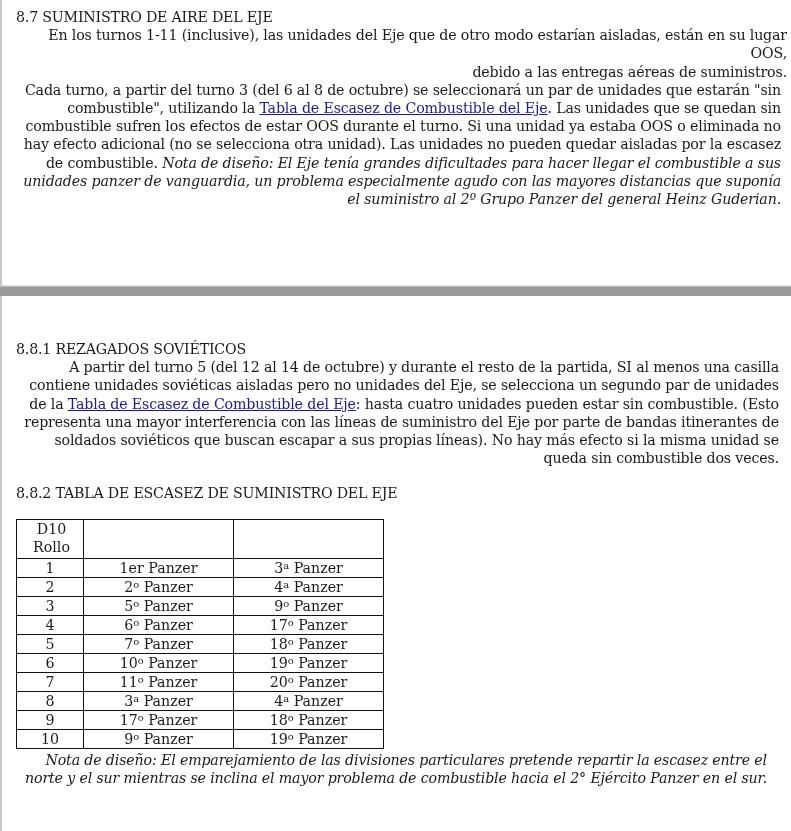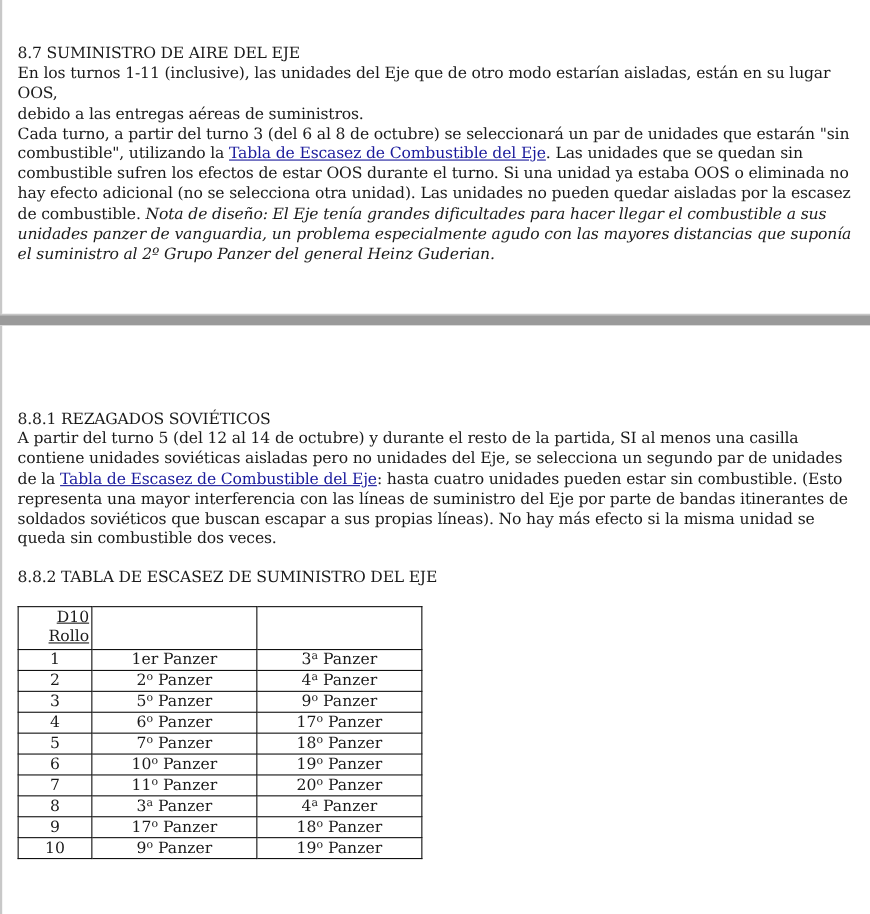--- a/index.html
+++ b/index.html
@@ -12,44 +12,44 @@
   }
   .page {
     position: absolute; left: 0; right: 0;
     background: #fff;
     border-left: 2px solid #c8c8c8;
     box-sizing: border-box;
   }
   #page1 { top: 0; height: 286px; border-bottom: 1px solid #e2e2e2; }
   #divider { position: absolute; left: 0; right: 0; top: 286px; height: 9px; background: #9a9a9a; border-top: 1px solid #bdbdbd; }
   #page2 { top: 296px; height: 535px; }
-  .content { padding-left: 14px; padding-right: 4px; margin-top: 32px; }
+  .content { padding-left: 14px; padding-right: 4px; }
   .text {
     font-size: 14.2px; line-height: 18.2px; letter-spacing: -0.15px;
   }
   .heading { font-size: 14.2px; line-height: 18.2px; letter-spacing: -0.2px; margin: 0; font-weight: normal; }
-  p { margin: 0; }
+  p { margin: 0; text-align: right; }
   a.link { color: #1a1a9c; }
   em { font-style: italic; }
   table.fuel {
     border-collapse: collapse;
     margin-top: 16px;
     font-size: 14.2px; line-height: 18px;
   }
   table.fuel td {
     border: 1.5px solid #111;
     padding: 0 2px;
     text-align: center;
     height: 18px;
   }
   table.fuel td.c0 { width: 62px; }
   table.fuel td.c1 { width: 145px; }
   table.fuel td.c2 { width: 145px; }
   table.fuel tr.hdr td { height: 38px; vertical-align: top; }
-  .hdr-label { text-decoration: underline; display: block; text-align: right; padding-left: 3px; line-height: 18px; }
+  .hdr-label { display: block; text-align: center; padding-left: 3px; line-height: 18px; }
   sup { font-size: 0.7em; line-height: 0; vertical-align: 0.45em; }
   .note { font-style: italic; }
 </style>
 </head>
 <body>
 
 <div class="page" id="page1">
   <div class="content" style="padding-top:8px;">
     <h3 class="heading">8.7 SUMINISTRO DE AIRE DEL EJE</h3>
     <p class="text">
@@ -130,14 +130,15 @@
             <td class="c2"><span>18</span><sup>o</sup><span> Panzer</span></td>
           </tr>
           <tr>
             <td class="c0"><span>10</span></td>
             <td class="c1"><span>9</span><sup>o</sup><span> Panzer</span></td>
             <td class="c2"><span>19</span><sup>o</sup><span> Panzer</span></td>
           </tr>
         </tbody>
     </table>
 
+    <p class="text note" style="margin-top:2px; padding-right:20px;">Nota de diseño: El emparejamiento de las divisiones particulares pretende repartir la escasez entre el norte y el sur mientras se inclina el mayor problema de combustible hacia el 2° Ejército Panzer en el sur.</p>
   </div>
 </div>
 
 </body></html>

